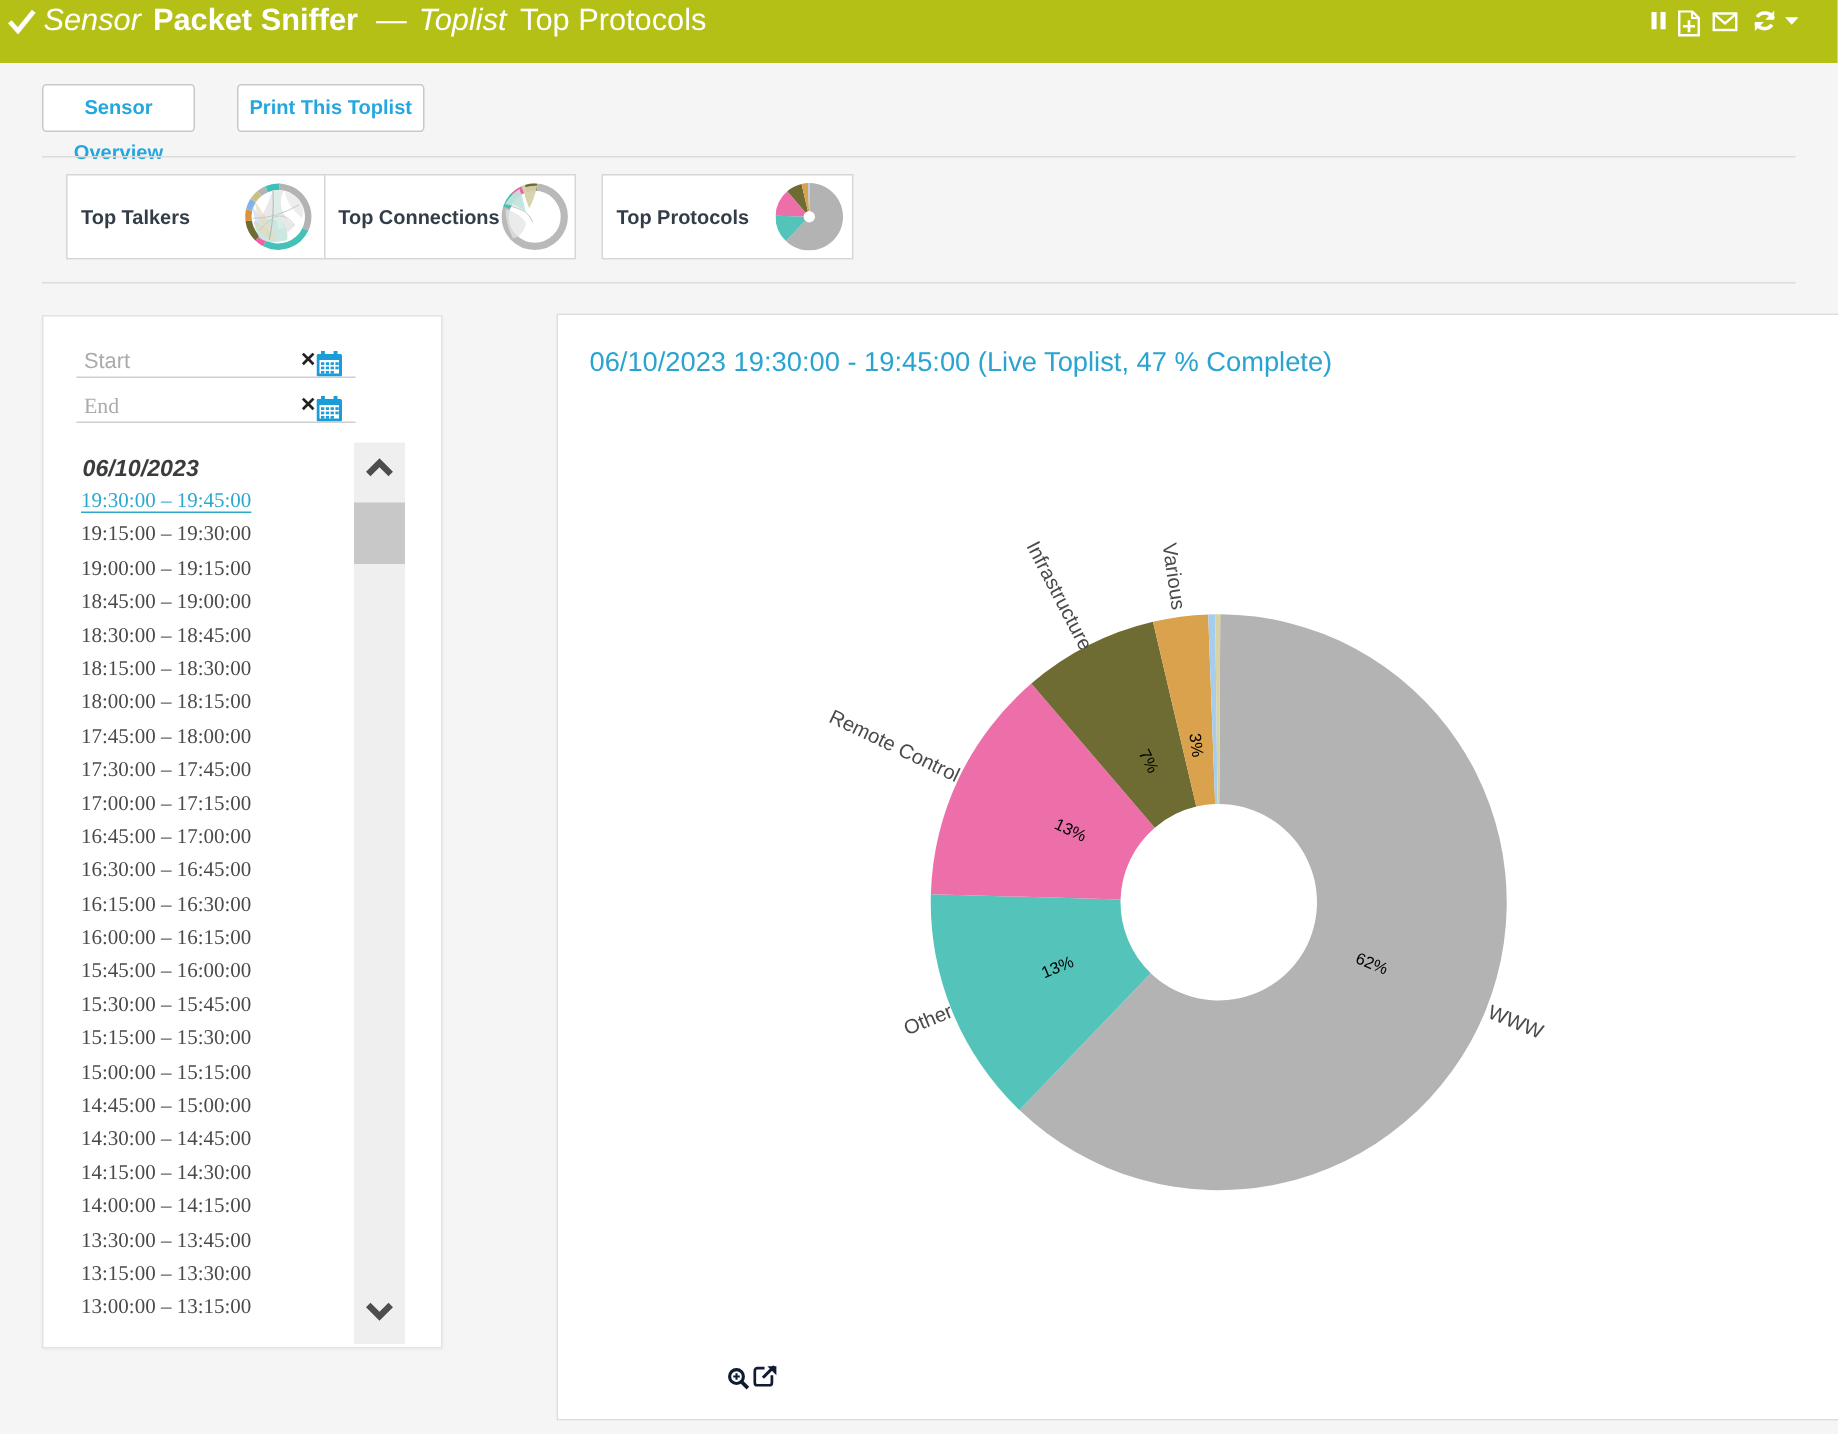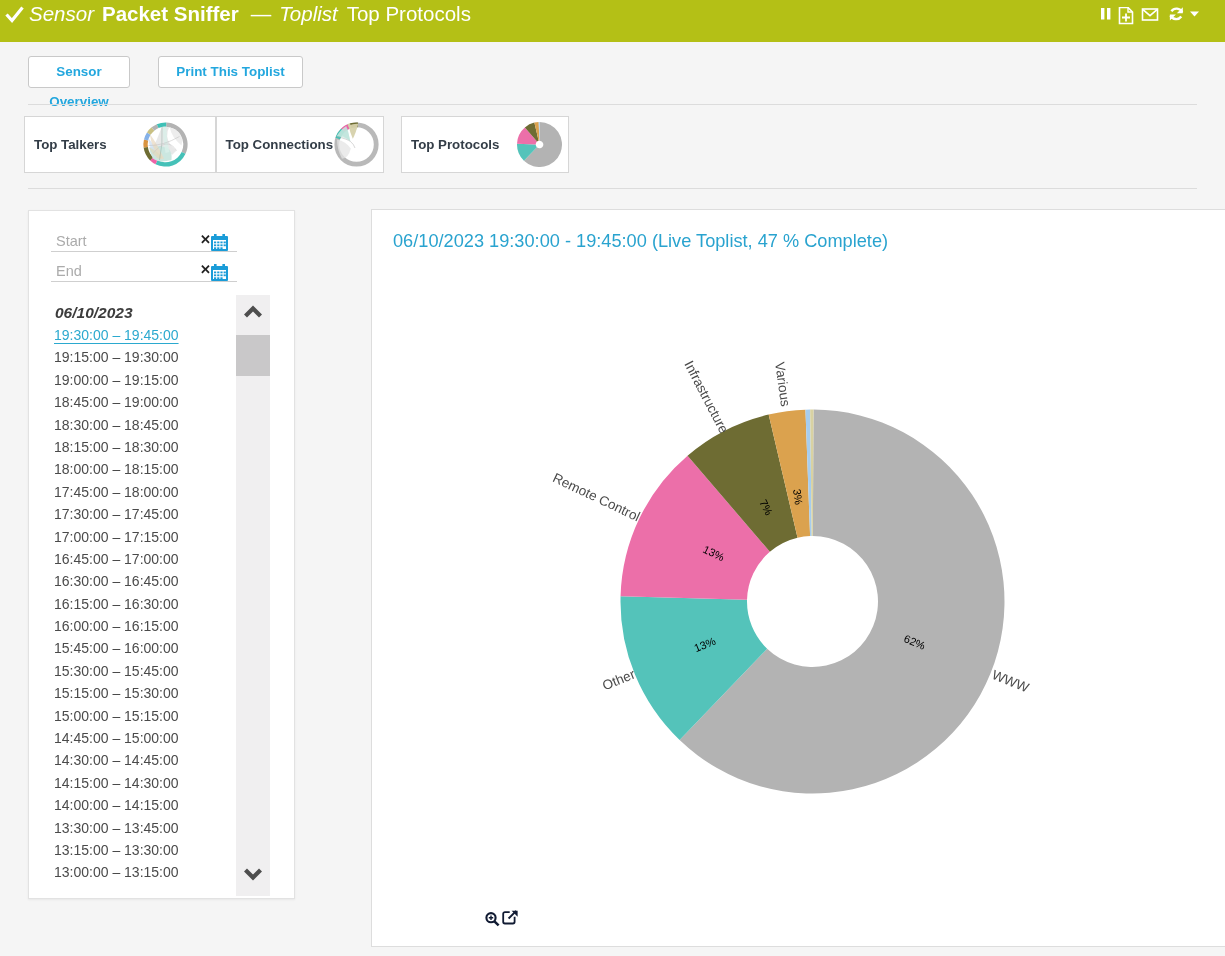--- a/index.html
+++ b/index.html
@@ -12,21 +12,21 @@
   .btn { position:absolute; top:56px; height:32px; background:#fff; border:1px solid #c9c9c9; border-radius:3px; color:#23a7de; font-size:13.4px; font-weight:700; text-align:center; line-height:30px; }
   .hr { position:absolute; left:28px; width:1169px; height:1px; background:#dcdcdc; }
   .card { position:absolute; top:116px; height:57px; background:#fff; border:1px solid #d6d6d6; }
   .card .ct { position:absolute; left:9px; top:0; height:55px; line-height:55px; font-size:13.3px; font-weight:700; color:#333d47; white-space:nowrap; }
   #leftpanel { position:absolute; left:28px; top:210px; width:267px; height:689px; background:#fff; border:1px solid #e2e2e2; box-shadow:0 1px 2px rgba(0,0,0,0.06); }
   .inprow { position:absolute; left:22px; width:186px; border-bottom:1px solid #cfcfcf; height:24px; }
   .inprow .ph { position:absolute; left:5px; top:5px; font-size:14.5px; color:#ababab; }
   .inprow .x { position:absolute; left:149px; top:4px; font-size:13px; font-weight:700; color:#222; }
   .datelabel { position:absolute; left:26px; top:93px; font-size:15.5px; font-weight:700; color:#3c3c3c;font-style:italic; }
   #timelist { position:absolute; left:25px; top:113px; font-size:14px; color:#4a4a4a; }
-  #timelist div { height:22.4px; line-height:22.4px; white-space:nowrap; }
+  #timelist div { height:22.4px; line-height:22.4px; white-space:nowrap;font-family:Liberation Serif, serif; }
   #timelist .sel { color:#2ba9cf; text-decoration:underline; text-underline-offset:3px; }
   #sbar { position:absolute; left:207px; top:84px; width:34px; height:601px; background:#f0eff0; }
   #sbar .thumb { position:absolute; left:0; top:40px; width:34px; height:41px; background:#c9c8c9; }
   #chartcard { position:absolute; left:327px; top:209px; width:884px; height:738px; background:#fff; border:1px solid #ddd;margin-left:44px; }
   #charttitle { position:absolute; left:21px; top:21px; font-size:18.2px; color:#29a3cf; }
 </style>
 </head>
 <body>
 <div id="header">
   <svg class="abs" style="left:5px;top:6px" width="19" height="17" viewBox="0 0 19 17">
@@ -48,24 +48,24 @@
     <path d="M82.2 5.2 A6.3 6.3 0 0 0 71.4 4.3" fill="none" stroke="#fff" stroke-width="2.4"></path>
     <path d="M82.8 0.2 L82.8 6.2 L76.8 6.2 Z" fill="#fff"></path>
     <path d="M70.5 8.4 A6.3 6.3 0 0 0 81.3 9.5" fill="none" stroke="#fff" stroke-width="2.4"></path>
     <path d="M69.9 13.6 L69.9 7.6 L75.9 7.6 Z" fill="#fff"></path>
 
     <path d="M90 4.5 L99 4.5 L94.5 9.5 Z" fill="#fff"></path>
   </svg>
 </div>
 
 <div class="btn" style="left:28px;width:102px;">Sensor Overview</div>
-<div class="btn" style="left:158px;width:145px;">Print This Toplist</div>
+<div class="btn" style="left:158px;width:125px;">Print This Toplist</div>
 <div class="hr" style="top:104px;"></div>
 
-<div class="card" style="left:24px;width:192px;">
+<div class="card" style="left:44px;width:192px;">
     <div class="ct">Top Talkers</div>
   <svg class="abs" style="left:118px;top:5px" width="45" height="45" viewBox="0 0 45 45" id="mini1">
       <path d="M23.27 0.41 A22.1 22.1 0 0 1 42.53 31.84 L38.63 30.02 A17.8 17.8 0 0 0 23.12 4.71 Z" fill="#b3b3b3"></path>
       <path d="M42.53 31.84 A22.1 22.1 0 0 1 12.47 42.19 L14.42 38.36 A17.8 17.8 0 0 0 38.63 30.02 Z" fill="#45c1b8"></path>
       <path d="M12.47 42.19 A22.1 22.1 0 0 1 7.15 38.40 L10.14 35.30 A17.8 17.8 0 0 0 14.42 38.36 Z" fill="#ed62a6"></path>
       <path d="M7.15 38.40 A22.1 22.1 0 0 1 0.62 25.58 L4.87 24.98 A17.8 17.8 0 0 0 10.14 35.30 Z" fill="#6e6c33"></path>
       <path d="M0.62 25.58 A22.1 22.1 0 0 1 0.97 17.53 L5.16 18.50 A17.8 17.8 0 0 0 4.87 24.98 Z" fill="#d99440"></path>
       <path d="M0.97 17.53 A22.1 22.1 0 0 1 3.97 10.46 L7.57 12.81 A17.8 17.8 0 0 0 5.16 18.50 Z" fill="#85b1e8"></path>
       <path d="M3.97 10.46 A22.1 22.1 0 0 1 8.59 5.33 L11.30 8.67 A17.8 17.8 0 0 0 7.57 12.81 Z" fill="#c9c083"></path>
       <path d="M8.59 5.33 A22.1 22.1 0 0 1 13.86 2.16 L15.54 6.12 A17.8 17.8 0 0 0 11.30 8.67 Z" fill="#b3b3b3"></path>
@@ -129,21 +129,21 @@
         <rect x="12.6" y="7.5" width="2.2" height="1.8"></rect>
         <rect x="3" y="10.4" width="2.2" height="1.8"></rect>
         <rect x="6.2" y="10.4" width="2.2" height="1.8"></rect>
         <rect x="9.4" y="10.4" width="2.2" height="1.8"></rect>
         <rect x="12.6" y="10.4" width="2.2" height="1.8"></rect>
         <rect x="3" y="13.3" width="2.2" height="1.8"></rect>
         <rect x="6.2" y="13.3" width="2.2" height="1.8"></rect>
         <rect x="9.4" y="13.3" width="2.2" height="1.8"></rect>
       </g>
     </svg>
-  <div class="inprow" style="top:47px;">
+  <div class="inprow" style="top:47px;font-family:Liberation Serif, serif;">
       <span class="ph">End</span>
       <span class="x">✕</span>
     </div>
   <svg class="abs" style="left:182px;top:53px" width="17" height="17" viewBox="0 0 17 17">
       <g fill="#1a9cd8">
         <rect x="0" y="2" width="17" height="15" rx="1"></rect>
         <rect x="3" y="0" width="2.6" height="4"></rect>
         <rect x="11.4" y="0" width="2.6" height="4"></rect>
       </g>
       <rect x="2" y="6" width="13" height="9" fill="#fff"></rect>

